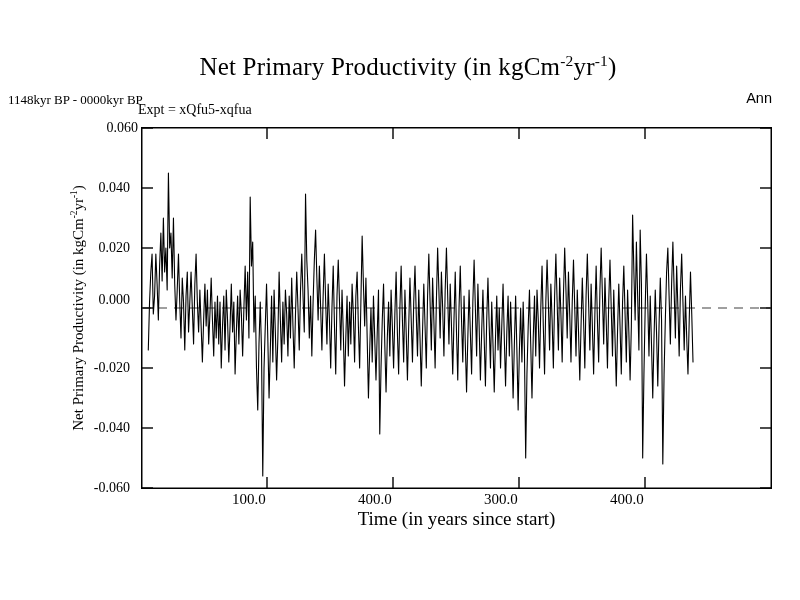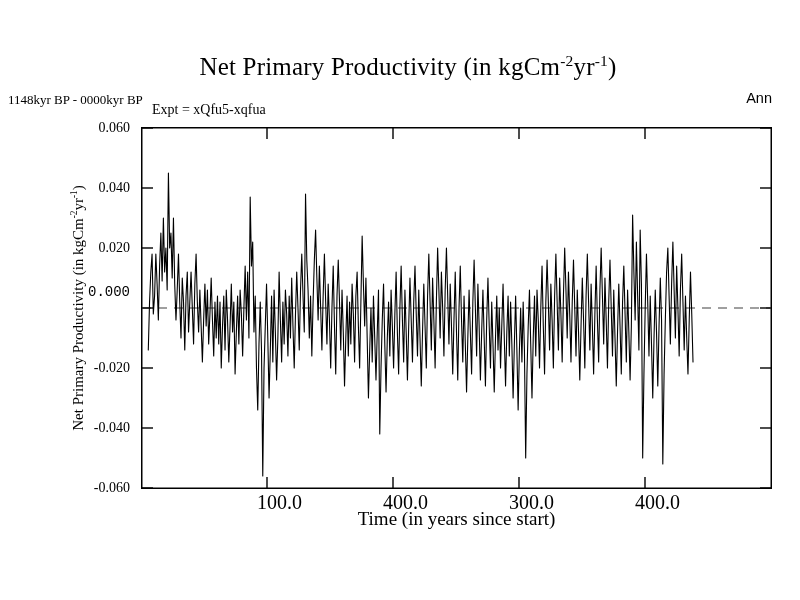--- a/index.html
+++ b/index.html
@@ -34,21 +34,21 @@
   #subtitle {
     position: absolute;
     left: 0;
     top: 92px;
     width: 800px;
     font-size: 13px;
     font-family: "Liberation Serif", serif;
   }
   #expt-label {
     position: absolute;
-    left: 144px;
+    left: 130px;
     top: 102px;
     font-size: 14px;
     font-family: "Liberation Serif", serif;
   }
   #ann-label {
     position: absolute;
     right: 36px;
     top: 90px;
     font-size: 14.5px;
     font-family: Liberation Sans, sans-serif;
@@ -88,22 +88,22 @@
   }
   .tick-label-y {
     position: absolute;
     text-align: right;
     font-size: 14px;
     font-family: "Liberation Serif", serif;
     width: 62px;
   }
   .tick-label-x {
     position: absolute;
-    text-align: right;
-    font-size: 20px;
+    text-align: left;
+    font-size: 15px;
     font-family: "Liberation Serif", serif;
     width: 70px;
   }
 </style>
 </head>
 <body>
 
 <div id="figure">
 
   <div id="title">
@@ -145,24 +145,24 @@
       <polyline id="data-line" fill="none" stroke="#000000" stroke-width="1.1" stroke-linejoin="round" stroke-linecap="round" points="7.29,223.00 8.55,175.00 9.81,145.00 11.06,127.00 12.32,187.00 13.58,169.00 14.84,127.00 16.10,157.00 17.35,193.00 18.61,139.00 19.87,106.00 21.13,154.00 22.39,91.00 23.64,145.00 24.90,121.00 26.16,163.00 27.42,46.00 28.68,121.00 29.93,106.00 31.19,151.00 32.45,91.00 33.71,157.00 34.97,193.00 36.22,163.00 37.48,127.00 38.74,175.00 40.00,211.00 41.26,151.00 42.51,175.00 43.77,223.00 45.03,169.00 46.29,145.00 47.55,205.00 48.80,175.00 50.06,145.00 51.32,181.00 52.58,217.00 53.84,157.00 55.09,127.00 56.35,175.00 57.61,205.00 58.87,163.00 60.13,199.00 61.38,235.00 62.64,193.00 63.90,157.00 65.16,199.00 66.42,163.00 67.67,217.00 68.93,187.00 70.19,151.00 71.45,193.00 72.71,229.00 73.96,175.00 75.22,211.00 76.48,169.00 77.74,217.00 79.00,175.00 80.25,241.00 81.51,199.00 82.77,169.00 84.03,223.00 85.29,163.00 86.54,193.00 87.80,235.00 89.06,199.00 90.32,157.00 91.58,205.00 92.83,175.00 94.09,247.00 95.35,205.00 96.61,169.00 97.87,217.00 99.12,163.00 100.38,187.00 101.64,229.00 102.90,181.00 104.16,139.00 105.41,193.00 106.67,145.00 107.93,211.00 109.19,70.00 110.45,139.00 111.70,115.00 112.96,205.00 114.22,169.00 115.48,241.00 116.74,283.00 117.99,217.00 119.25,175.00 120.51,223.00 121.77,349.00 123.03,241.00 124.28,199.00 125.54,157.00 126.80,211.00 128.06,271.00 129.32,223.00 130.57,169.00 131.83,235.00 133.09,163.00 134.35,205.00 135.61,253.00 136.86,211.00 138.12,145.00 139.38,193.00 140.64,235.00 141.90,175.00 143.15,217.00 144.41,163.00 145.67,187.00 146.93,229.00 148.19,169.00 149.44,211.00 150.70,151.00 151.96,199.00 153.22,241.00 154.48,187.00 155.73,145.00 156.99,181.00 158.25,223.00 159.51,163.00 160.77,127.00 162.02,169.00 163.28,205.00 164.54,67.00 165.80,133.00 167.06,163.00 168.31,211.00 169.57,169.00 170.83,229.00 172.09,175.00 173.35,133.00 174.60,103.00 175.86,151.00 177.12,193.00 178.38,139.00 179.64,181.00 180.89,223.00 182.15,169.00 183.41,127.00 184.67,175.00 185.93,217.00 187.18,157.00 188.44,193.00 189.70,241.00 190.96,181.00 192.22,139.00 193.47,199.00 194.73,247.00 195.99,169.00 197.25,133.00 198.51,175.00 199.76,223.00 201.02,163.00 202.28,205.00 203.54,259.00 204.80,211.00 206.05,169.00 207.31,229.00 208.57,175.00 209.83,217.00 211.09,157.00 212.34,187.00 213.60,235.00 214.86,169.00 216.12,145.00 217.38,199.00 218.63,241.00 219.89,175.00 221.15,109.00 222.41,157.00 223.67,199.00 224.92,151.00 226.18,211.00 227.44,271.00 228.70,223.00 229.96,181.00 231.21,235.00 232.47,169.00 233.73,211.00 234.99,253.00 236.25,205.00 237.50,163.00 238.76,307.00 240.02,241.00 241.28,193.00 242.54,157.00 243.79,217.00 245.05,265.00 246.31,211.00 247.57,175.00 248.83,229.00 250.08,163.00 251.34,199.00 252.60,241.00 253.86,187.00 255.12,145.00 256.37,205.00 257.63,247.00 258.89,181.00 260.15,139.00 261.41,193.00 262.66,235.00 263.92,163.00 265.18,205.00 266.44,253.00 267.70,199.00 268.95,151.00 270.21,193.00 271.47,235.00 272.73,175.00 273.99,139.00 275.24,187.00 276.50,229.00 277.76,163.00 279.02,211.00 280.28,259.00 281.53,205.00 282.79,157.00 284.05,199.00 285.31,241.00 286.57,169.00 287.82,127.00 289.08,175.00 290.34,223.00 291.60,151.00 292.86,193.00 294.11,241.00 295.37,175.00 296.63,121.00 297.89,163.00 299.15,211.00 300.40,145.00 301.66,181.00 302.92,229.00 304.18,163.00 305.44,121.00 306.69,169.00 307.95,217.00 309.21,157.00 310.47,199.00 311.73,247.00 312.98,193.00 314.24,145.00 315.50,205.00 316.76,253.00 318.02,181.00 319.27,139.00 320.53,193.00 321.79,235.00 323.05,169.00 324.31,217.00 325.56,265.00 326.82,211.00 328.08,163.00 329.34,205.00 330.60,247.00 331.85,175.00 333.11,133.00 334.37,181.00 335.63,229.00 336.89,157.00 338.14,199.00 339.40,253.00 340.66,205.00 341.92,163.00 343.18,211.00 344.43,259.00 345.69,193.00 346.95,151.00 348.21,199.00 349.47,241.00 350.72,175.00 351.98,217.00 353.24,265.00 354.50,211.00 355.76,169.00 357.01,223.00 358.27,181.00 359.53,241.00 360.79,199.00 362.05,157.00 363.30,211.00 364.56,259.00 365.82,205.00 367.08,169.00 368.34,229.00 369.59,175.00 370.85,217.00 372.11,271.00 373.37,217.00 374.63,169.00 375.88,223.00 377.14,283.00 378.40,223.00 379.66,181.00 380.92,235.00 382.17,175.00 383.43,223.00 384.69,331.00 385.95,247.00 387.21,199.00 388.46,163.00 389.72,217.00 390.98,271.00 392.24,211.00 393.50,169.00 394.75,229.00 396.01,163.00 397.27,193.00 398.53,241.00 399.79,181.00 401.04,139.00 402.30,199.00 403.56,247.00 404.82,175.00 406.08,133.00 407.33,175.00 408.59,223.00 409.85,157.00 411.11,193.00 412.37,241.00 413.62,169.00 414.88,127.00 416.14,175.00 417.40,223.00 418.66,151.00 419.91,187.00 421.17,235.00 422.43,169.00 423.69,121.00 424.95,163.00 426.20,211.00 427.46,145.00 428.72,187.00 429.98,235.00 431.24,175.00 432.49,133.00 433.75,181.00 435.01,229.00 436.27,163.00 437.53,205.00 438.78,253.00 440.04,199.00 441.30,151.00 442.56,193.00 443.82,241.00 445.07,169.00 446.33,127.00 447.59,175.00 448.85,223.00 450.11,157.00 451.36,199.00 452.62,247.00 453.88,187.00 455.14,139.00 456.40,193.00 457.65,235.00 458.91,163.00 460.17,121.00 461.43,169.00 462.69,217.00 463.94,151.00 465.20,193.00 466.46,241.00 467.72,175.00 468.98,133.00 470.23,181.00 471.49,229.00 472.75,163.00 474.01,211.00 475.27,259.00 476.52,205.00 477.78,157.00 479.04,199.00 480.30,247.00 481.56,175.00 482.81,139.00 484.07,187.00 485.33,235.00 486.59,163.00 487.85,205.00 489.10,253.00 490.36,199.00 491.62,88.00 492.88,145.00 494.14,193.00 495.39,115.00 496.65,169.00 497.91,223.00 499.17,103.00 500.43,157.00 501.68,331.00 502.94,247.00 504.20,181.00 505.46,127.00 506.72,175.00 507.97,229.00 509.23,169.00 510.49,217.00 511.75,271.00 513.01,211.00 514.26,163.00 515.52,205.00 516.78,259.00 518.04,199.00 519.30,151.00 520.55,193.00 521.81,337.00 523.07,247.00 524.33,193.00 525.59,145.00 526.84,121.00 528.10,169.00 529.36,217.00 530.62,157.00 531.88,115.00 533.13,163.00 534.39,211.00 535.65,139.00 536.91,181.00 538.17,229.00 539.42,163.00 540.68,127.00 541.94,175.00 543.20,223.00 544.46,169.00 545.71,211.00 546.97,247.00 548.23,193.00 549.49,145.00 550.75,187.00 552.00,235.00 553.26,NaN 554.52,NaN 555.78,NaN 557.04,NaN 558.29,NaN 559.55,NaN 560.81,NaN 562.07,NaN 563.33,NaN 564.58,NaN 565.84,NaN 567.10,NaN 568.36,NaN 569.62,NaN 570.87,NaN 572.13,NaN 573.39,NaN 574.65,NaN 575.91,NaN 577.16,NaN 578.42,NaN 579.68,NaN 580.94,NaN 582.20,NaN 583.45,NaN 584.71,NaN 585.97,NaN 587.23,NaN 588.49,NaN 589.74,NaN 591.00,NaN 592.26,NaN 593.52,NaN 594.78,NaN 596.03,NaN 597.29,NaN 598.55,NaN 599.81,NaN 601.07,NaN 602.32,NaN 603.58,NaN 604.84,NaN 606.10,NaN 607.36,NaN 608.61,NaN 609.87,NaN 611.13,NaN 612.39,NaN 613.65,NaN 614.90,NaN 616.16,NaN 617.42,NaN"></polyline>
     </svg>
 
     <div class="ylabel">
       <span>Net Primary Productivity (in kgCm</span><sup>-2</sup><span>yr</span><sup>-1</sup><span>)</span>
     </div>
   </div>
 
   <div id="xlabel">Time (in years since start)</div>
 
-  <div class="tick-label-y" style="left:60px; top:120px;">0.060</div>
+  <div class="tick-label-y" style="left:68px; top:120px;">0.060</div>
   <div class="tick-label-y" style="left:60px; top:180px;text-align:right;">0.040</div>
   <div class="tick-label-y" style="left:60px; top:240px;">0.020</div>
-  <div class="tick-label-y" style="left:60px; top:284px;font-family:Liberation Mono, monospace;">0.000</div>
+  <div class="tick-label-y" style="left:60px; top:292px;">0.000</div>
   <div class="tick-label-y" style="left:60px; top:360px;">-0.020</div>
   <div class="tick-label-y" style="left:60px; top:420px;">-0.040</div>
   <div class="tick-label-y" style="left:60px; top:480px;">-0.060</div>
 
   <div class="tick-label-x" style="left:224px; top:491px;">100.0</div>
   <div class="tick-label-x" style="left:350px; top:491px;">400.0</div>
   <div class="tick-label-x" style="left:476px; top:491px;">300.0</div>
   <div class="tick-label-x" style="left:602px; top:491px;">400.0</div>
 
 </div>

